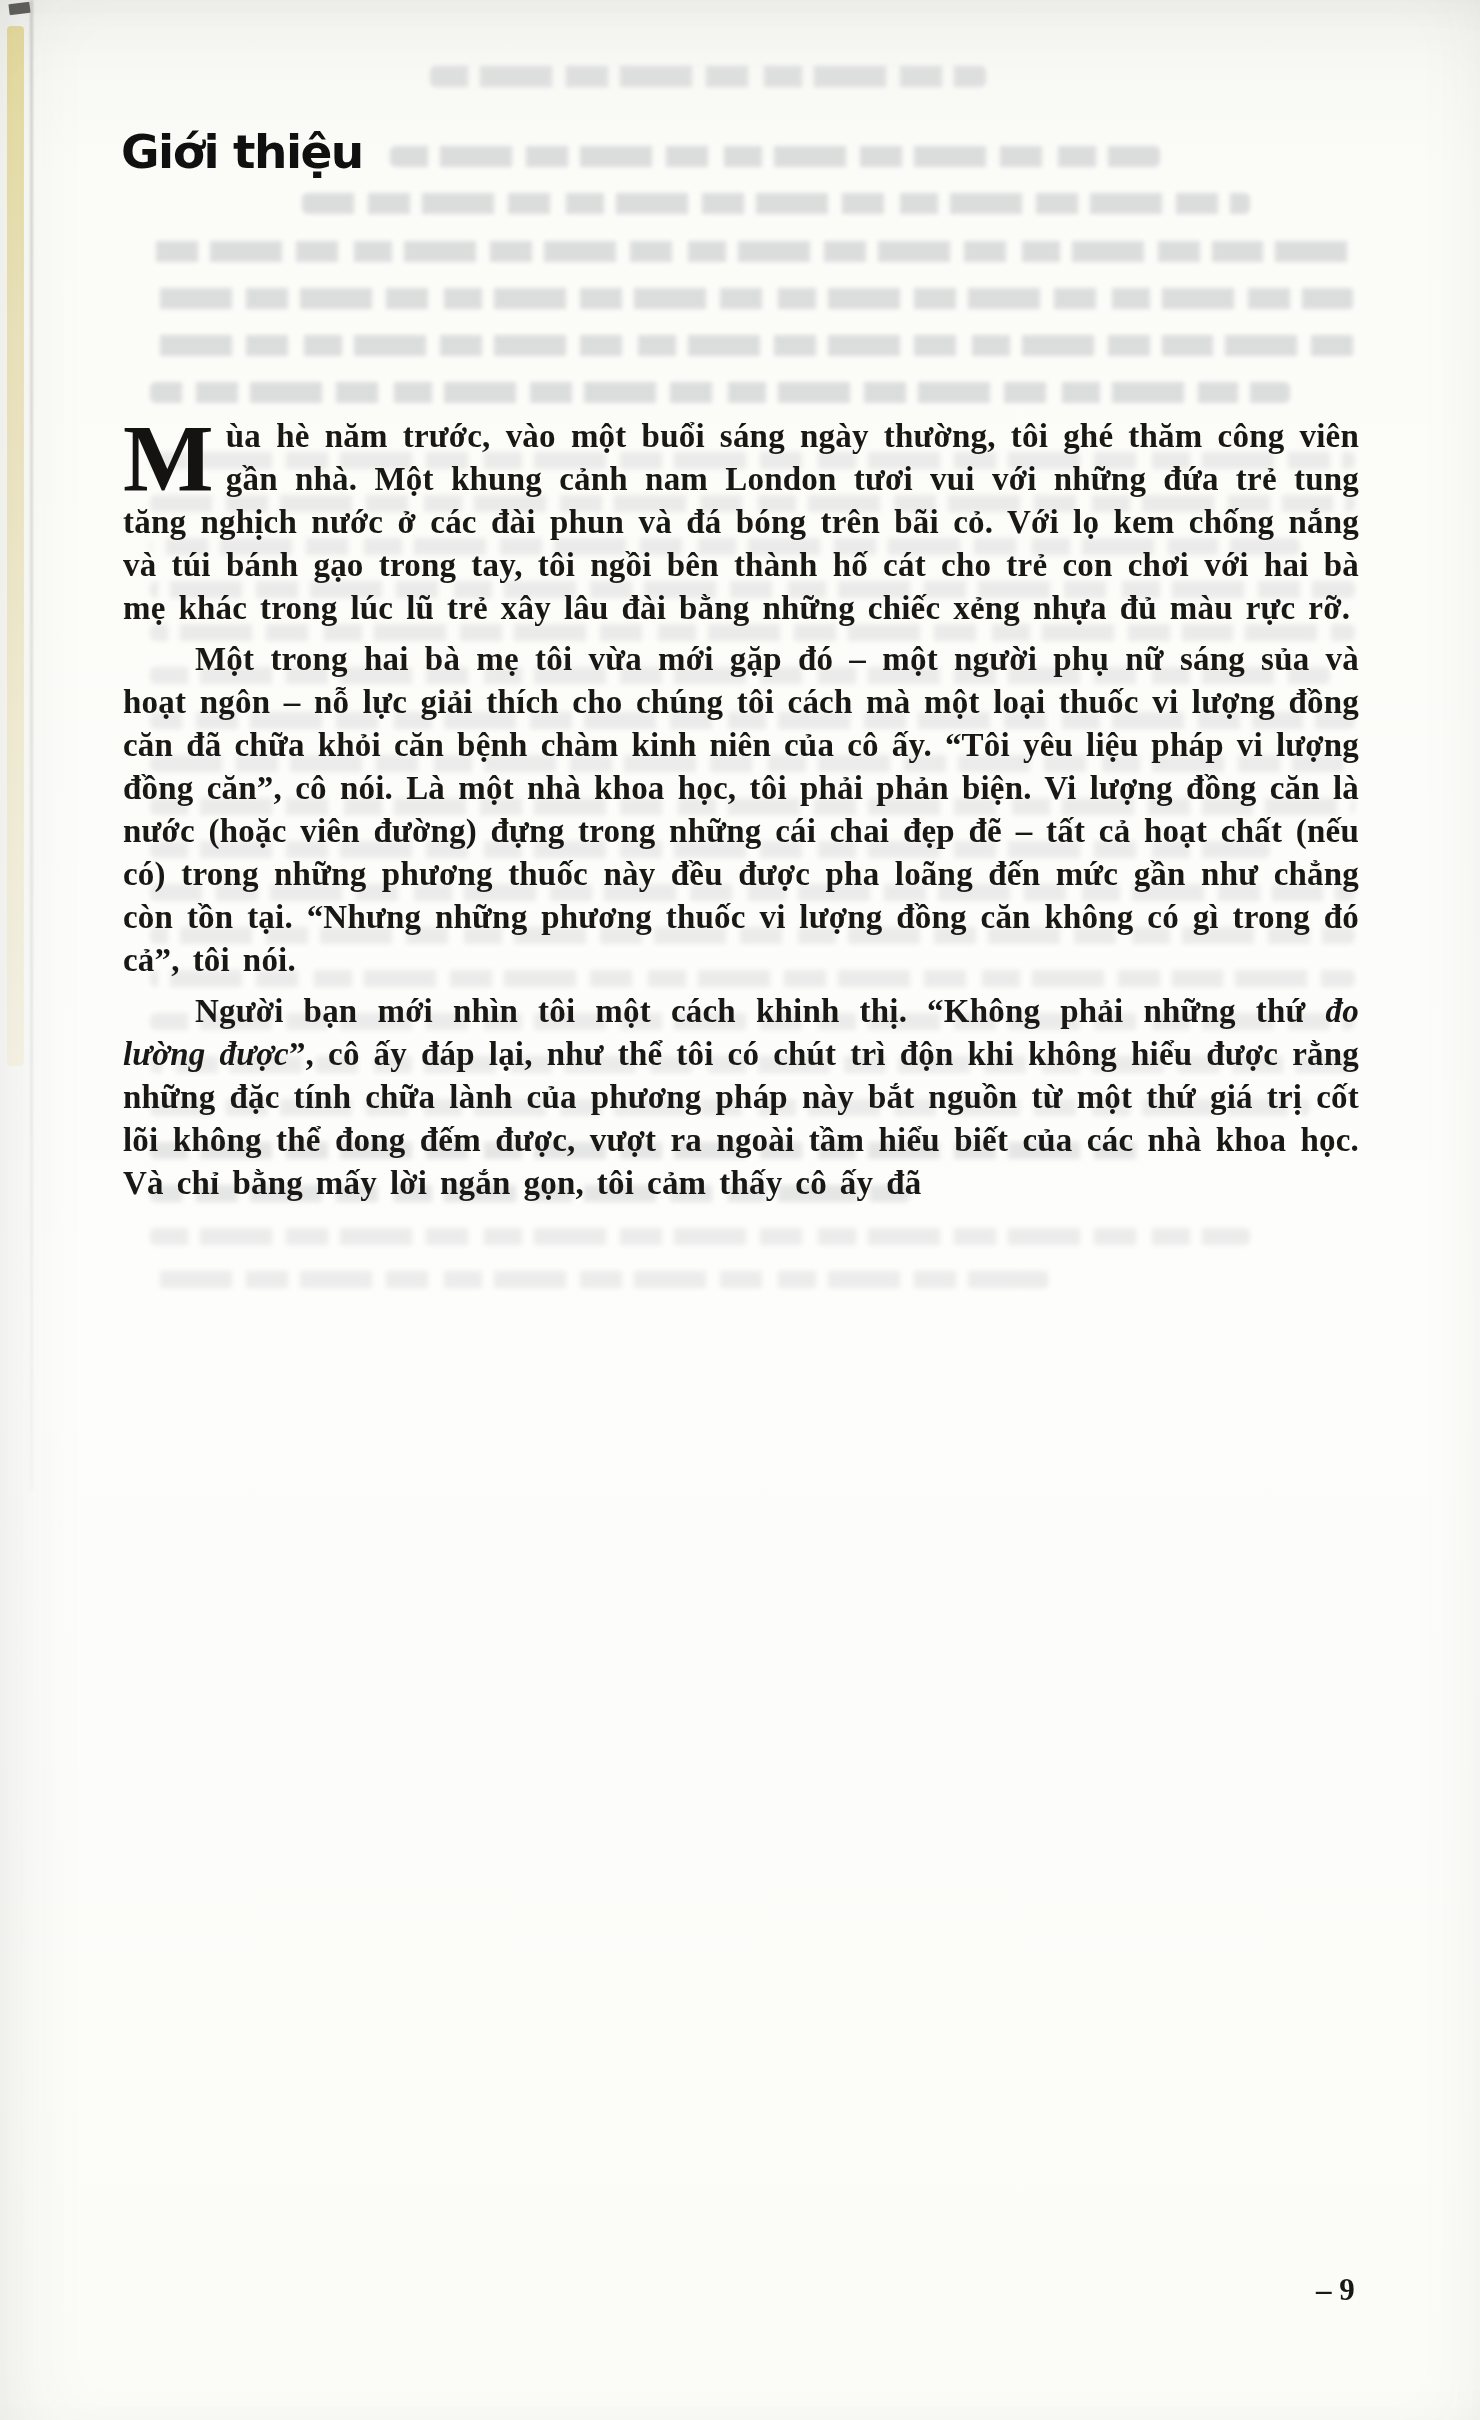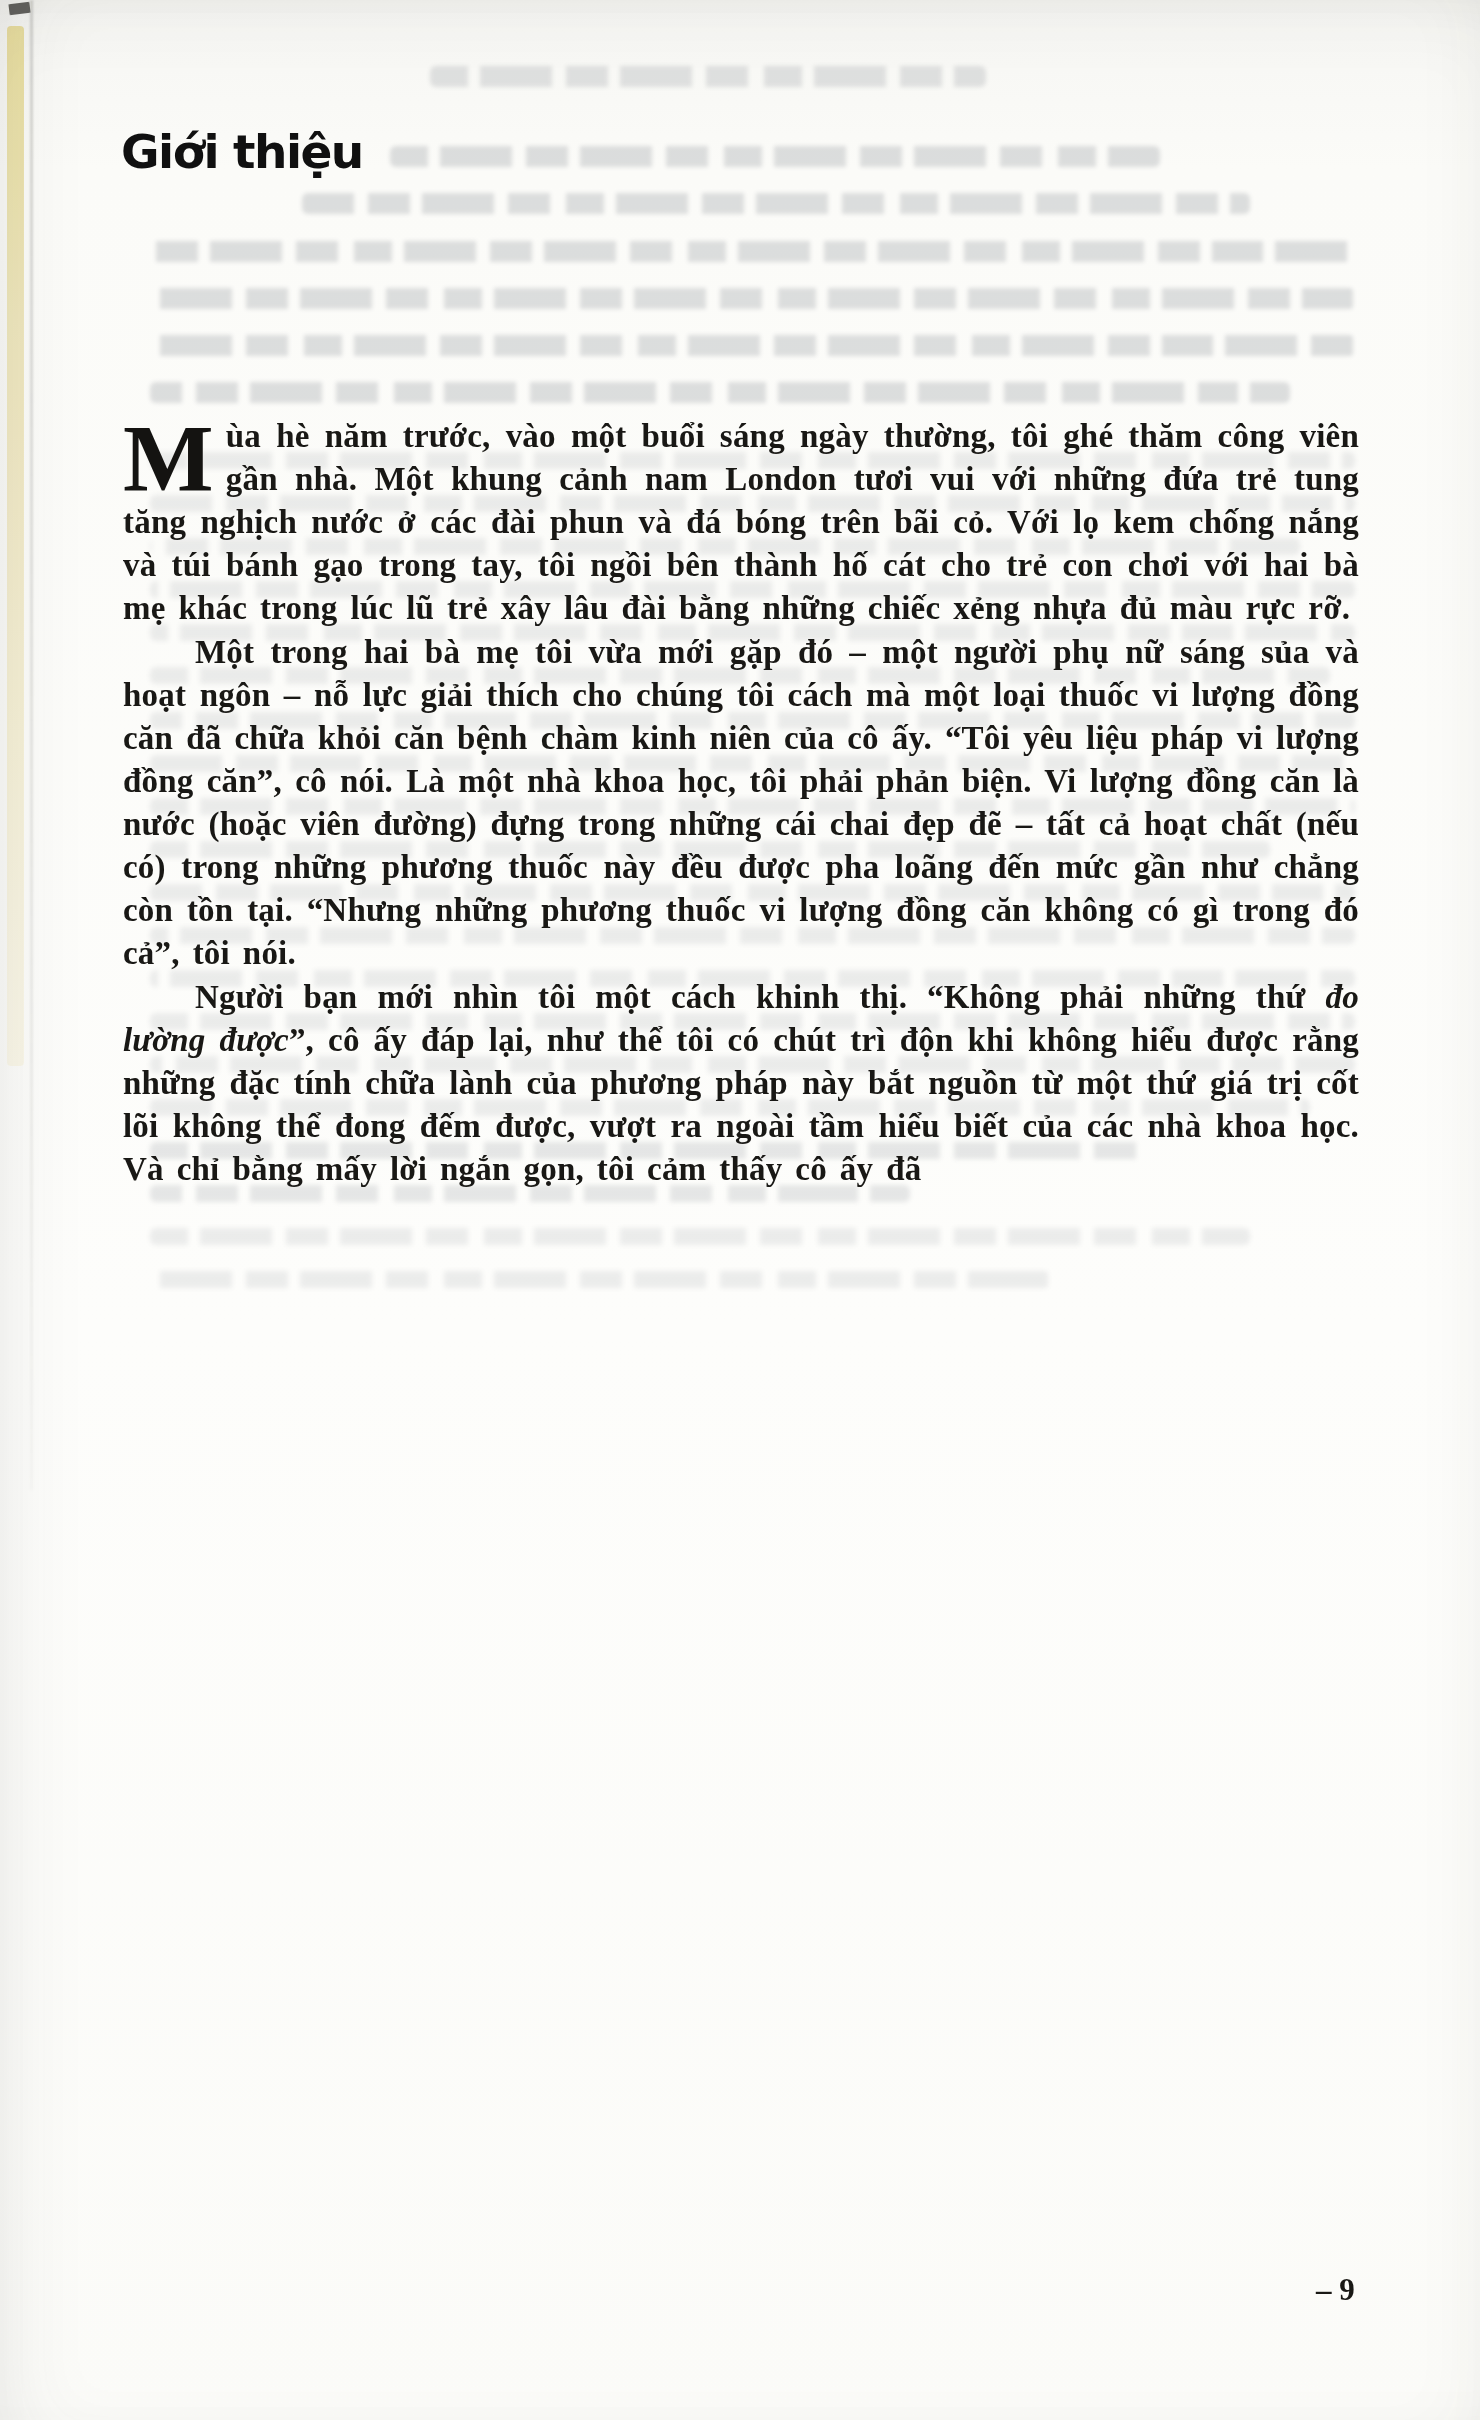--- a/index.html
+++ b/index.html
@@ -96,21 +96,21 @@
     font-size: 33px;
     line-height: 43px;
     font-weight: 700;
     word-spacing: 4.5px;
     letter-spacing: 0.2px;
     color: #191815;
     text-align: justify;
     z-index: 3;
   }
   .para { margin: 0; }
-  .para + .para { margin-top: 1px; }
+  .para + .para { margin-top: 8px; }
   .para.indent { text-indent: 72px; }
   .dropcap {
     float: left;
     font-size: 96px;
     line-height: 80px;
     font-weight: 700;
     padding: 4px 12px 0 0;
     color: #141311;
   }
   .italic-phrase { font-style: italic; }

